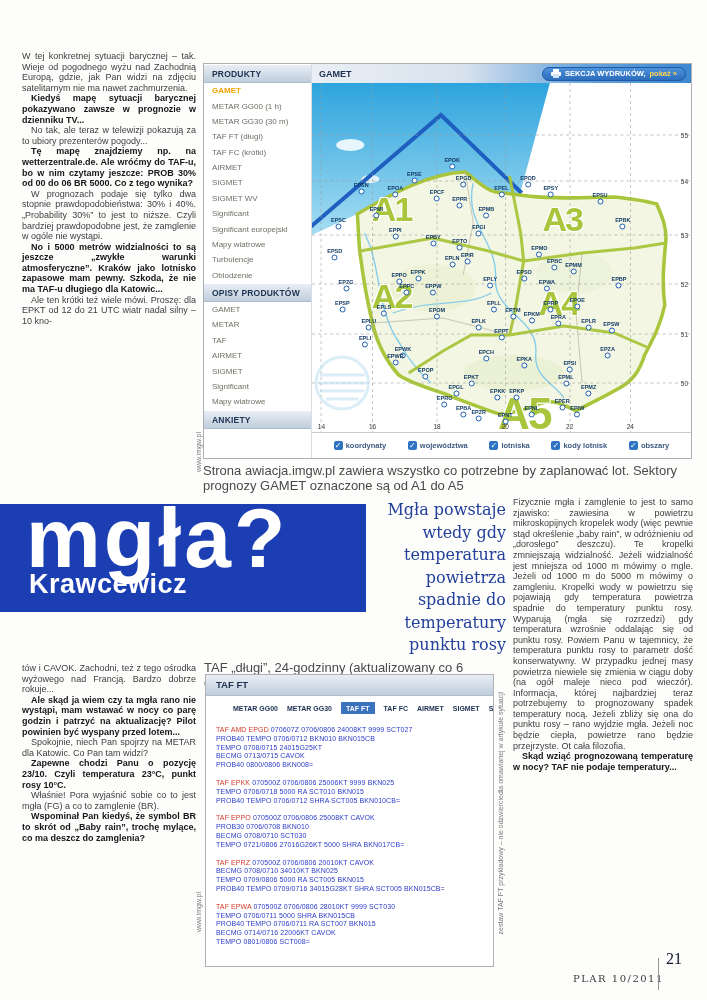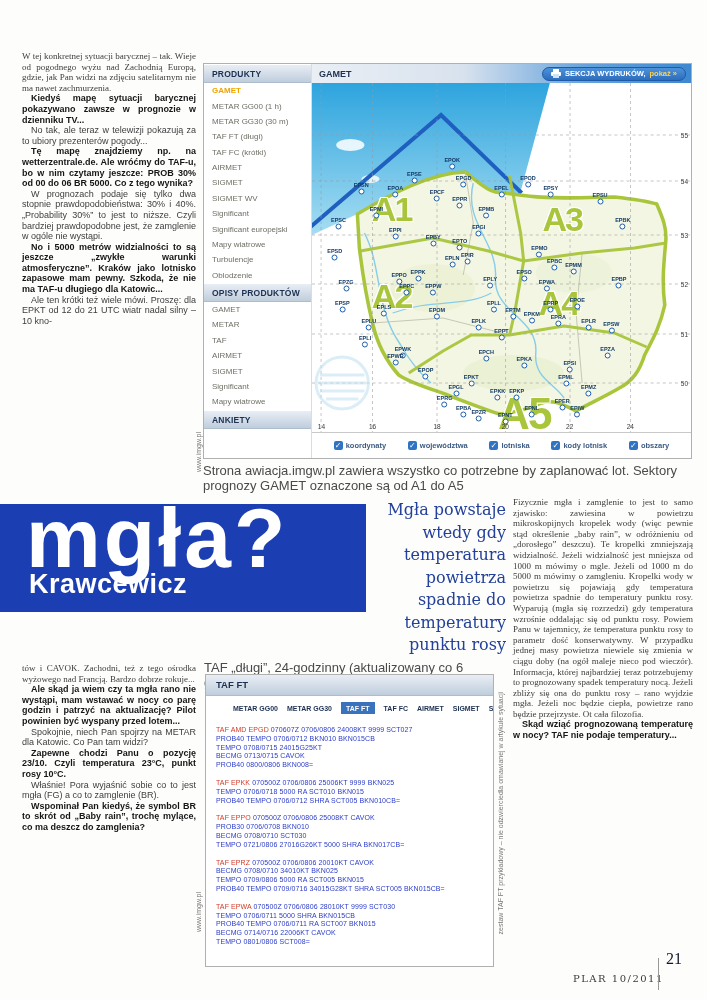--- a/index.html
+++ b/index.html
@@ -2,21 +2,21 @@
 <html><head>
 <meta charset="utf-8">
 <style>
   html,body{margin:0;padding:0;background:#e8e8e8;}
   #page{position:relative;width:707px;height:1000px;background:#fdfdfc;overflow:hidden;
         font-family:"Liberation Sans",sans-serif;margin:0 auto;}
 
   
   .col{position:absolute;text-align:justify;font-size:9px;line-height:10.6px;color:#3d3d3d;}
   .col p{margin:0;text-indent:9px;}
-  .col p:first-child{text-indent:0;font-family:Liberation Serif, serif;}
+  .col p:first-child{text-indent:0;}
   .col p.b{font-weight:bold;color:#161616;}
   #col1{left:22px;top:51px;width:174px;}
   #col2{left:22px;top:663px;width:174px;}
   #col3{left:513px;top:497px;width:180px;}
 
   
   #banner{position:absolute;left:0;top:504px;width:366px;height:108px;background:var(--banner_blue,#1c3eb3);}
   .banner-title{position:absolute;left:26px;top:-14px;font-size:84px;font-weight:bold;color:#fff;letter-spacing:3px;}
   .banner-author{position:absolute;left:29px;bottom:12px;font-size:27px;font-weight:bold;color:#fff;letter-spacing:.5px;}
 

